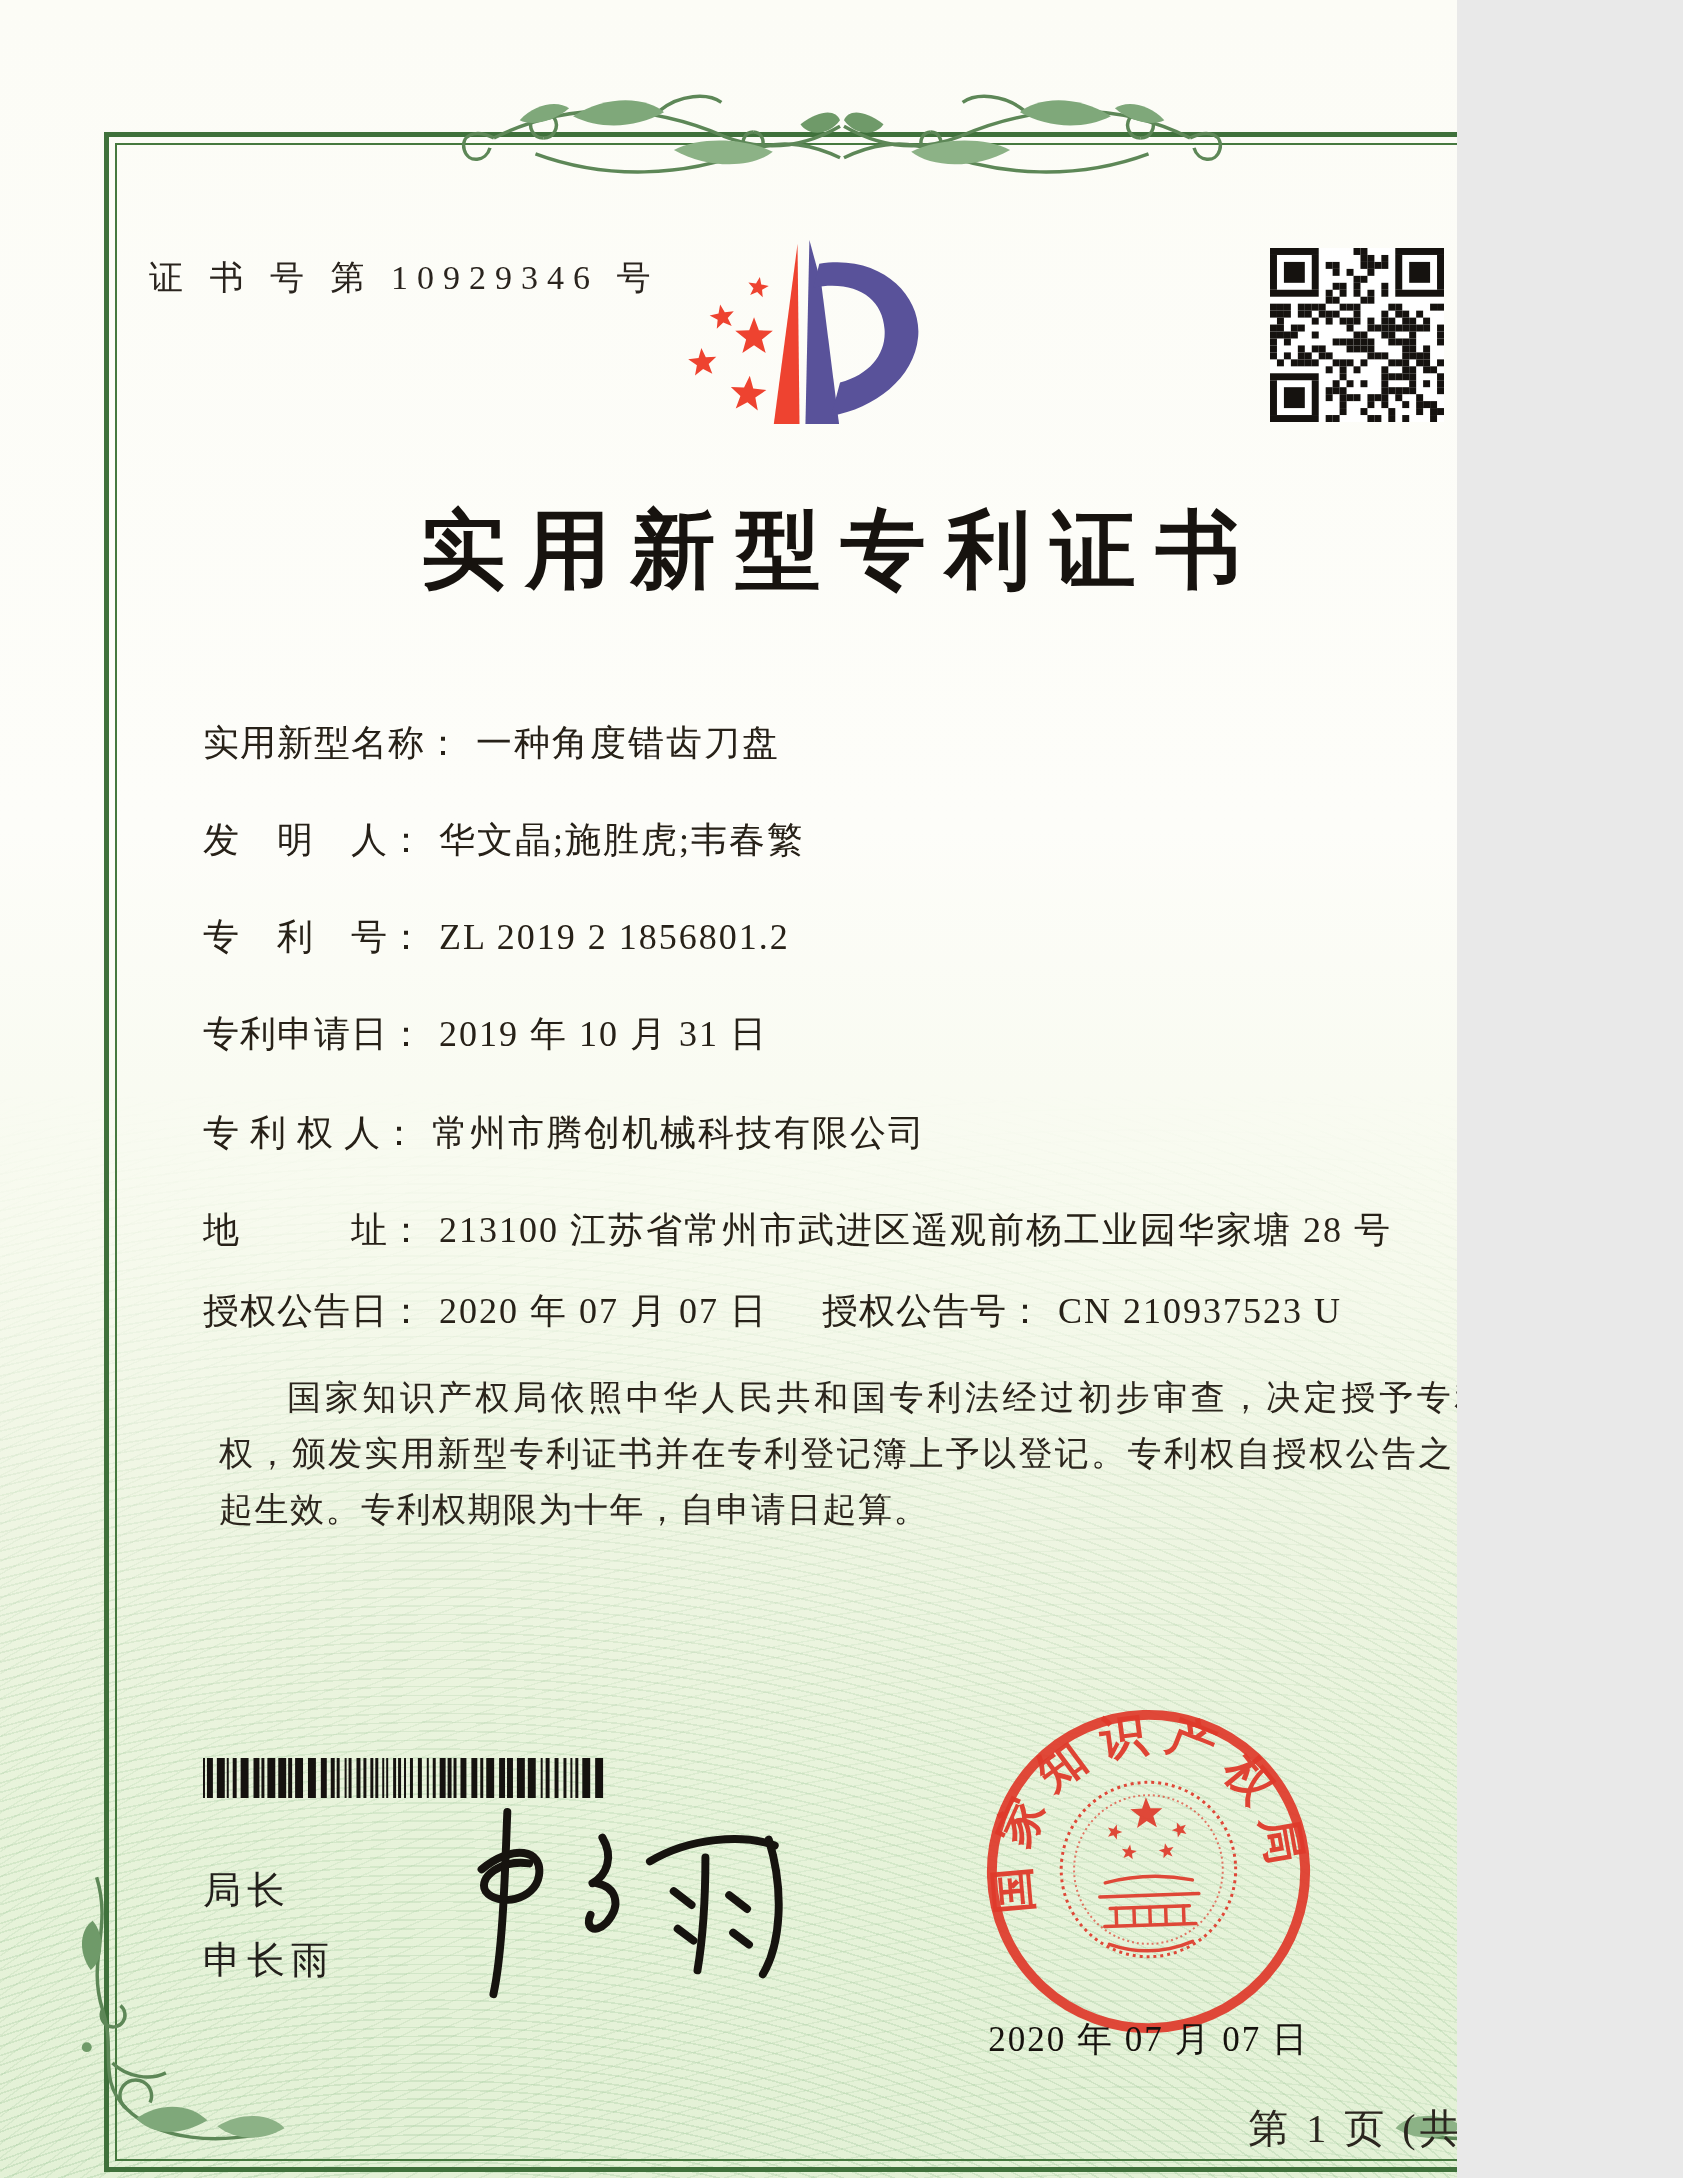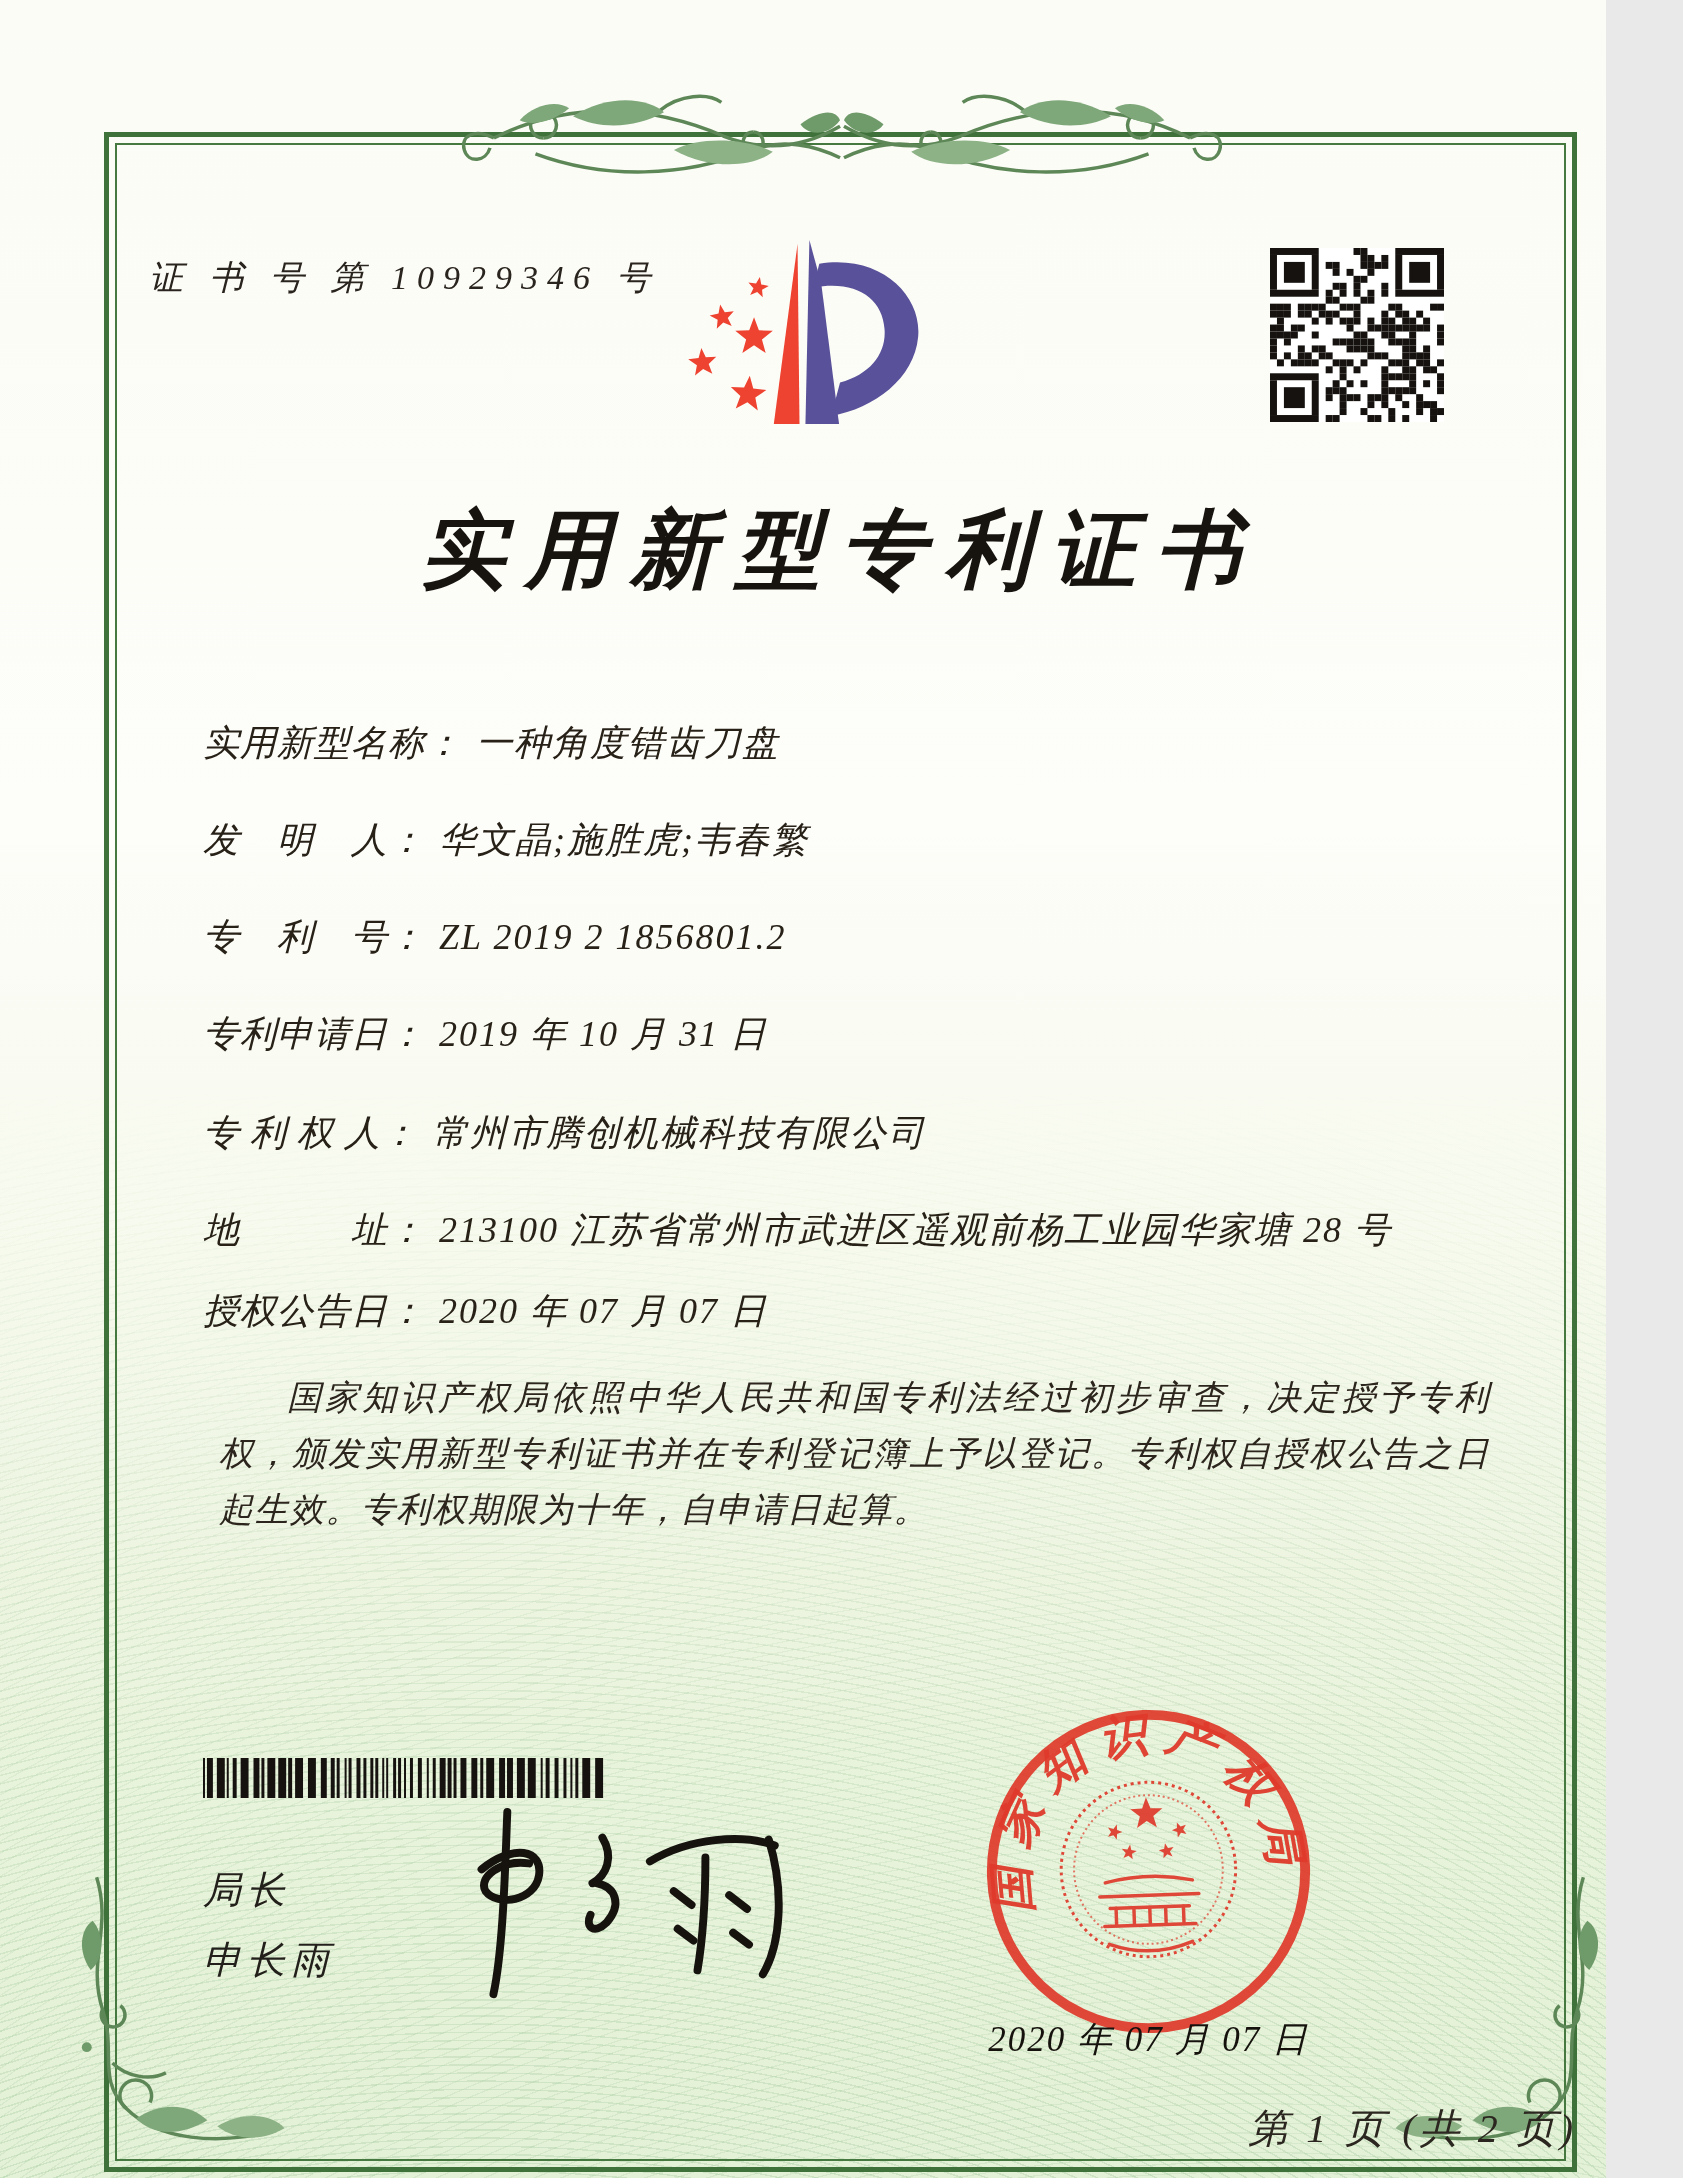--- a/index.html
+++ b/index.html
@@ -3,23 +3,22 @@
 <meta charset="utf-8">
 <style>
   html,body{margin:0;padding:0;}
   body{
     width:1683px;height:2178px;
     font-family:"Liberation Serif","DejaVu Serif",serif;
     color:#1b1713;
     background:#e9e9e9;
   }
   .page{
-    position:relative;width:1606px;height:2178px;overflow:hidden;
+    position:relative;width:1457px;height:2178px;overflow:hidden;
     background:linear-gradient(180deg,#fcfcf6 0%,#fdfdf9 38%,#f7faee 56%,#eef5e2 70%,#e7f3da 84%,#e3f1d6 100%);
-    font-style:italic;
   }
   .waves{
     position:absolute;inset:0;pointer-events:none;
     background:
       repeating-radial-gradient(120% 80% at 30% 152%, rgba(120,176,120,.20) 0 1.6px, rgba(0,0,0,0) 1.6px 9px),
       repeating-radial-gradient(130% 85% at 78% 162%, rgba(120,176,120,.13) 0 1.4px, rgba(0,0,0,0) 1.4px 11px);
     -webkit-mask-image:linear-gradient(to bottom,transparent 0%,transparent 50%,rgba(0,0,0,.30) 62%,rgba(0,0,0,.75) 76%,#000 100%);
     mask-image:linear-gradient(to bottom,transparent 0%,transparent 50%,rgba(0,0,0,.30) 62%,rgba(0,0,0,.75) 76%,#000 100%);
   }
   .frame{
@@ -363,20 +362,23 @@
     <span class="lbl">专利申请日：</span><span class="val">2019 年 10 月 31 日</span>
   </div>
   <div class="abs row" style="top:1109px">
     <span class="lbl">专 利 权 人：</span><span class="val">常州市腾创机械科技有限公司</span>
   </div>
   <div class="abs row" style="top:1206px">
     <span class="lbl">地　　　址：</span><span class="val">213100 江苏省常州市武进区遥观前杨工业园华家塘 28 号</span>
   </div>
   <div class="abs row" style="top:1287px">
     <span class="lbl">授权公告日：</span><span class="val">2020 年 07 月 07 日</span>
+    <span class="grant-no">
+      <span class="lbl">授权公告号：</span><span class="val">CN 210937523 U</span>
+    </span>
   </div>
 
   <div class="abs paras">
     <p>国家知识产权局依照中华人民共和国专利法经过初步审查，决定授予专利权，颁发实用新型专利证书并在专利登记簿上予以登记。专利权自授权公告之日起生效。专利权期限为十年，自申请日起算。</p>
   </div>
 
   <svg class="abs barcode" id="barcode-svg" viewBox="0 0 412 40" preserveAspectRatio="none">
       <rect x="0" y="0" width="2" height="40" fill="#15120f"></rect>
       <rect x="4" y="0" width="6" height="40" fill="#15120f"></rect>
       <rect x="14" y="0" width="8" height="40" fill="#15120f"></rect>

